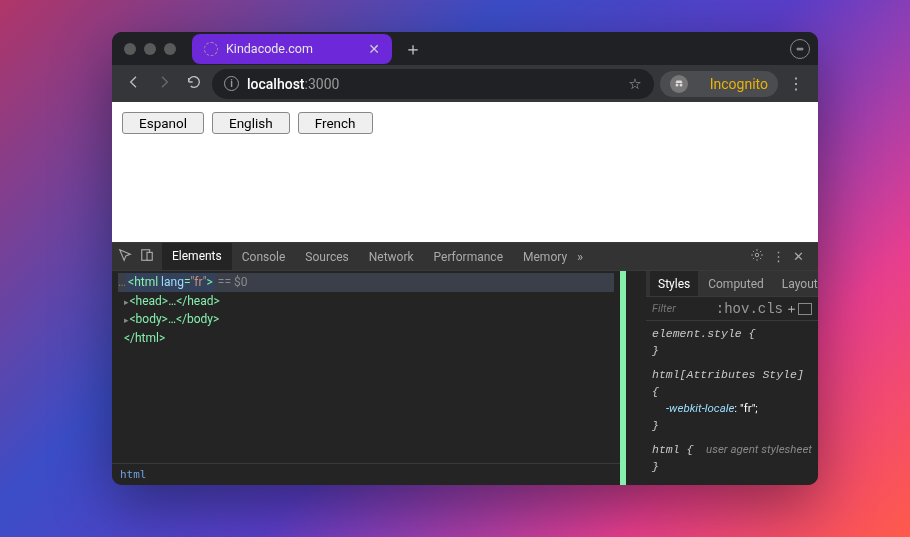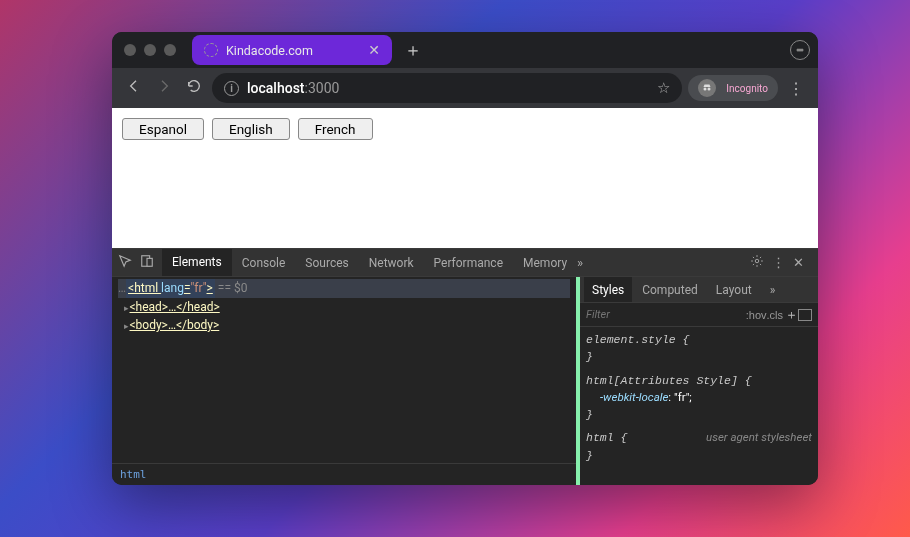--- a/index.html
+++ b/index.html
@@ -53,22 +53,22 @@
 .nav-icon { color: #bdbdbd; width: 24px; text-align:center; font-size: 16px; cursor:pointer; }
 .nav-icon.disabled { color: #6a6a6a; }
 .address-bar {
   flex: 1; background: #202124; border-radius: 16px; height: 30px;
   display:flex; align-items:center; padding: 0 12px; gap: 8px; color:#9a9a9a; font-size:14px;
 }
 .address-bar .info { width:15px; height:15px; border:1.5px solid #9a9a9a; border-radius:50%; display:inline-flex; align-items:center; justify-content:center; font-size:10px; font-weight:bold; color:#9a9a9a; }
 .address-bar .host b { color:#fff; font-weight:500; }
 .address-bar .star { margin-left:auto; color:#aaa; font-size:15px; cursor:pointer;}
 .incognito-chip {
-  display:flex; align-items:center; gap:10px;
-  background:#4a4c50; border-radius:14px; padding: 4px 10px; color:#f9a8d4; font-size:10px;
+  display:flex; align-items:center; gap:22px;
+  background:#4a4c50; border-radius:14px; padding: 4px 10px; color:#eab308; font-size:14px;
 }
 .incognito-chip .ico { width:18px; height:18px; border-radius:50%; background:#777; display:inline-flex; align-items:center; justify-content:center; }
 .kebab { color:#bbb; font-size:16px; padding:0 4px; cursor:pointer;}
 .page {
   background:#fff; flex: 0 0 140px; padding: 10px;
 }
 .page button {
   font-size: 13.5px; background:#efefef; border:1px solid #888; border-radius:3px; padding:2px 16px; margin-right:4px; cursor:pointer;
 }
 .devtools {
@@ -82,38 +82,38 @@
 .dt-tab.active { color:#fff; background:#242424; border-bottom:2px solid transparent; }
 .dt-tabs .spacer { flex:1; }
 .dt-body { flex:1; display:flex; min-height:0;}
 .dt-left { flex: 1; display:flex; flex-direction:column; min-width:0;}
 .dt-dom {
   flex:1; font-family: Menlo, Monaco, monospace; font-size:12px; padding: 2px 6px; line-height:1.55; overflow:hidden;
 }
 .dt-dom .line { white-space:nowrap;}
 .hl { background:#33425a; display:inline-block; padding:0 2px;}
 .hl-row { background: #3a3f4a; }
-.tag { color:#fef9c3;text-decoration:underline; }
+.tag { color:#86efac; }
 .attr { color:#9bdcfe;}
 .val { color:#ce9178;}
 .eqend { color:#8a8a8a;}
 .dim { color:#7a7a7a;}
 .tri { color:#888; margin-right:1px; font-size:9px;}
 .dt-breadcrumb { height:22px; border-top:1px solid #3a3a3a; display:flex; align-items:center; padding:0 8px; color:#6ca0dc; font-family:Menlo,monospace; font-size:11px;}
-.dt-right { width:242px; border-left:4px solid #86efac; display:flex;flex-direction:column;}
+.dt-right { width:198px; border-left:6px solid #86efac; display:flex;flex-direction:column;padding-left:20px;}
 .dt-sub {
   display:flex; align-items:center; height:26px; background:#333; border-bottom:1px solid #3a3a3a; padding:0 4px; gap:2px;
 }
 .dt-sub .sub-tab { padding:0 8px; color:#aaa; font-size:12px; cursor:pointer; height:100%; display:flex; align-items:center;}
 .dt-sub .sub-tab.active { background:#242424; color:#fff;}
 .filter-row { display:flex; align-items:center; height:24px; border-bottom:1px solid #3a3a3a; padding:0 6px; }
 .filter-row input {
   background:transparent; border:none; outline:none; color:#ccc; font-size:11px; width:55px; font-style:italic;
 }
-.filter-row .tok { color:#999; font-family:Liberation Sans, sans-serif; font-size:11px;}
+.filter-row .tok { color:#999; font-family:Liberation Mono, monospace; font-size:14px;}
 .filter-row .plus { color:#bbb; font-size:13px; margin-left:2px;}
 .filter-row .box { width:14px;height:12px;border:1px solid #888;}
 .styles-pane { flex:1; font-family:Menlo,monospace; font-size:11.5px; padding:4px 6px; line-height:1.5; overflow:hidden;}
 .rule { margin-bottom:6px;}
 .sel { color:#c9c9c9; font-style:italic;font-family:Liberation Mono, monospace;}
 .prop { color:#9bdcfe; font-style:italic; padding-left:14px;}
 .propv { color:#fff;}
 .uas { color:#888; font-style:italic;}
 svg.icon { width:16px; height:16px; }
 </style>
@@ -207,20 +207,21 @@
       <span class="dt-icon">⋮</span>
       <span class="dt-icon">✕</span>
     </div>
 
     <div class="dt-body">
       <div class="dt-left">
         <div class="dt-dom">
           <div class="line hl-row"><span class="dim">…</span><span class="hl"><span class="tag">&lt;html </span><span class="attr">lang</span><span class="tag">=</span><span class="val">"fr"</span><span class="tag">&gt;</span></span><span class="eqend"> == $0</span></div>
           <div class="line">&nbsp;&nbsp;<span class="tri">▸</span><span class="tag">&lt;head&gt;…&lt;/head&gt;</span></div>
           <div class="line">&nbsp;&nbsp;<span class="tri">▸</span><span class="tag">&lt;body&gt;…&lt;/body&gt;</span></div>
+          <div class="line">&nbsp;&nbsp;<span class="tag">&lt;/html&gt;</span></div>
         </div>
         <div class="dt-breadcrumb">html</div>
       </div>
 
       <div class="dt-right">
         <div class="dt-sub">
           <span class="sub-tab active">Styles</span>
           <span class="sub-tab">Computed</span>
           <span class="sub-tab">Layout</span>
           <span class="sub-tab">»</span>

